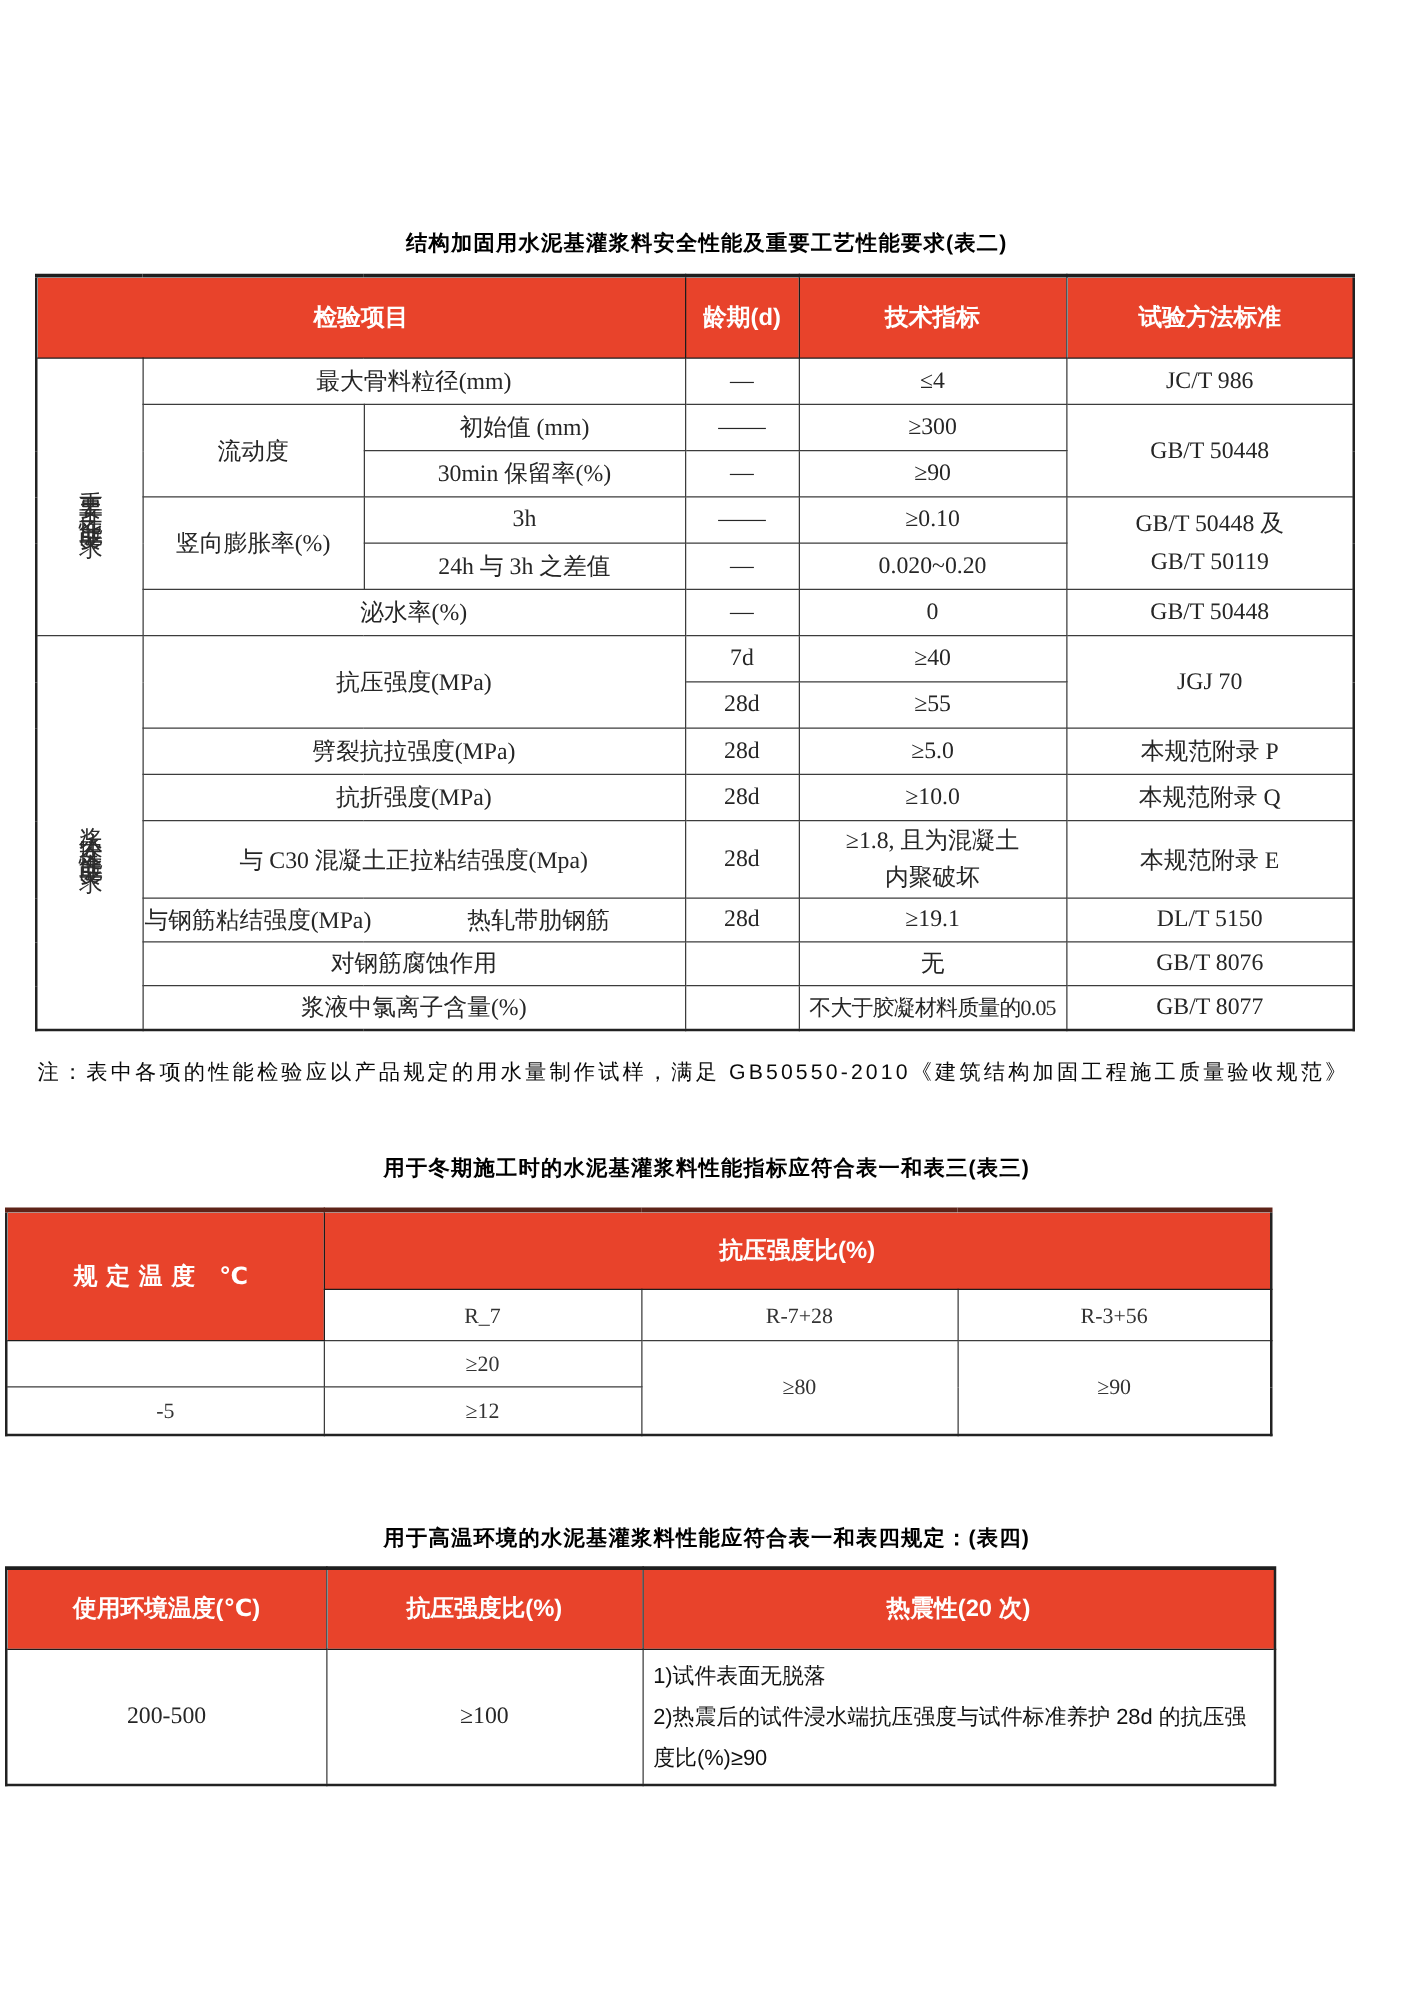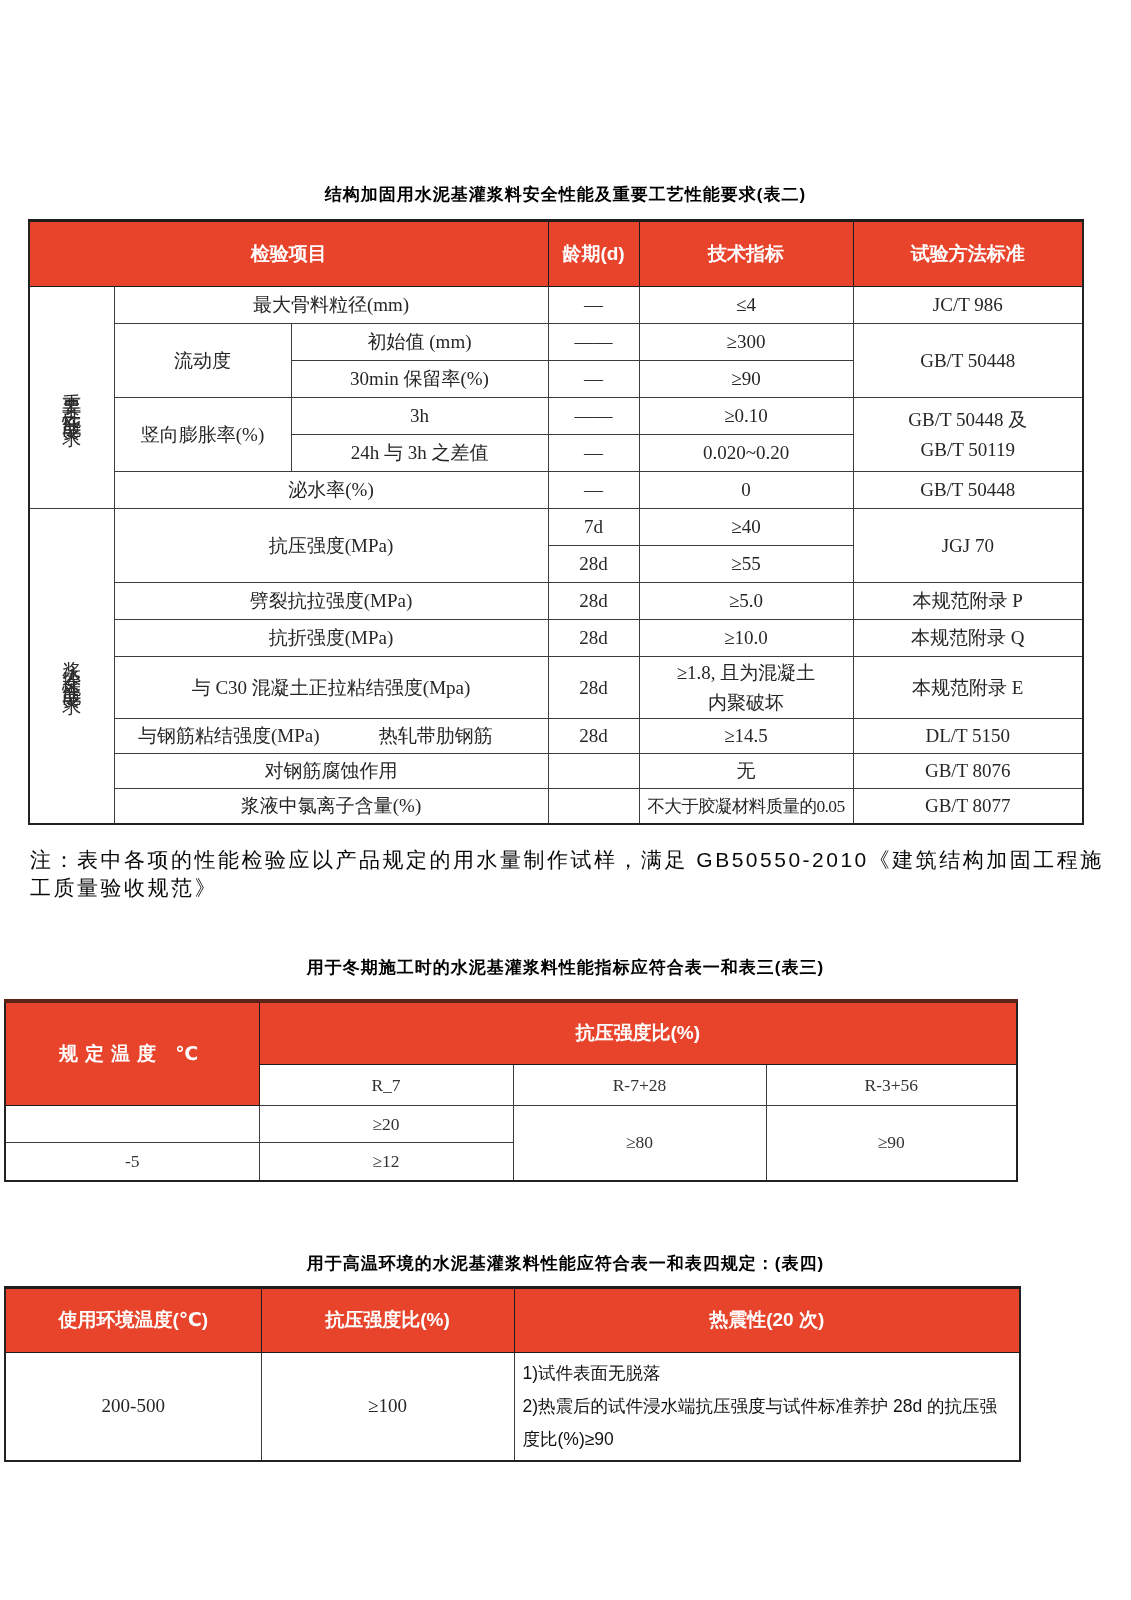--- a/index.html
+++ b/index.html
@@ -25,21 +25,21 @@
     font-family:"Liberation Sans","DejaVu Sans",sans-serif;
     font-weight:bold;font-size:17px;color:#000;
     text-align:center;letter-spacing:1px;
   }
   .title-2{padding-top:183px;}
   .title-3{margin-top:54px;}
   .title-4{margin-top:70px;}
   .note{
     margin:21px 10px 0 30px;
     font-family:"Liberation Sans","DejaVu Sans",sans-serif;
-    font-size:21px;letter-spacing:2.5px;color:#0a0a0a;
+    font-size:17px;letter-spacing:2.5px;color:#0a0a0a;
   }
   
   table{border-collapse:collapse;table-layout:fixed;}
   td{
     border:1.5px solid var(--line-gray);
     text-align:center;vertical-align:middle;
     font-size:19px;color:#262626;
     padding:0 2px;overflow:hidden;
   }
   td.red{
@@ -60,21 +60,21 @@
   .t2 tr.r{height:37px;}
   .t2 tr.tall{height:62px;}
   .t2 tr.s{height:35px;}
   .t2 .vert{
     writing-mode:vertical-rl;
     letter-spacing:5px;font-size:19px;color:#2b2b2b;
     padding:6px 0;
   }
   .t2 .split{padding:0;}
   .t2 .split .cellflex{display:flex;align-items:center;}
-  .t2 .split .l{width:46%;text-align:center;padding-left:19px;}
+  .t2 .split .l{width:46%;text-align:left;padding-left:1px;}
   .t2 .split .rr{width:54%;text-align:center;}
   .t2 .tight{font-size:17.5px;letter-spacing:-0.6px;padding:0;}
   .t2 .twoline div{line-height:1.55;}
   
   .t3{
     margin:20px 0 0 4px;
     width:1012px;
     border:2px solid var(--border-dark);
     border-top:4px solid var(--maroon-top);
   }
@@ -224,21 +224,21 @@
       <td>本规范附录 E</td>
     </tr>
     <tr class="s">
       <td colspan="2" class="split">
         <div class="cellflex">
           <span class="l">与钢筋粘结强度(MPa)</span>
           <span class="rr">热轧带肋钢筋</span>
         </div>
       </td>
       <td>28d</td>
-      <td>≥14.5</td>
+      <td>≥19.1</td>
       <td>DL/T 5150</td>
     </tr>
     <tr class="s">
       <td colspan="2">对钢筋腐蚀作用</td>
       <td></td>
       <td>无</td>
       <td>GB/T 8076</td>
     </tr>
     <tr class="s">
       <td colspan="2">浆液中氯离子含量(%)</td>

